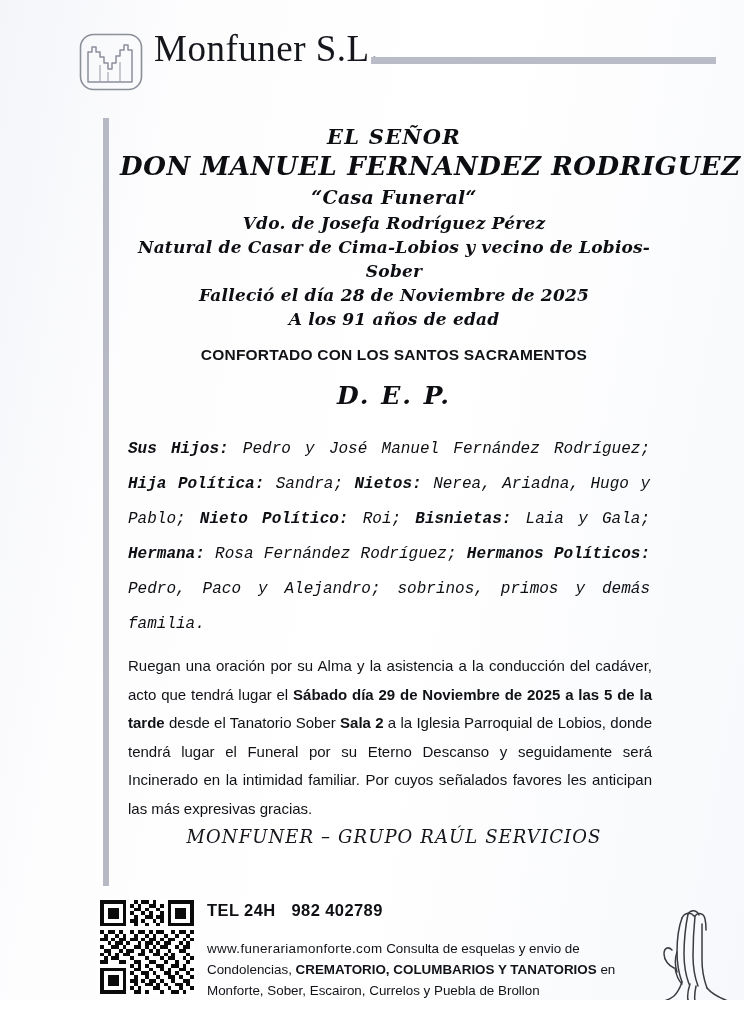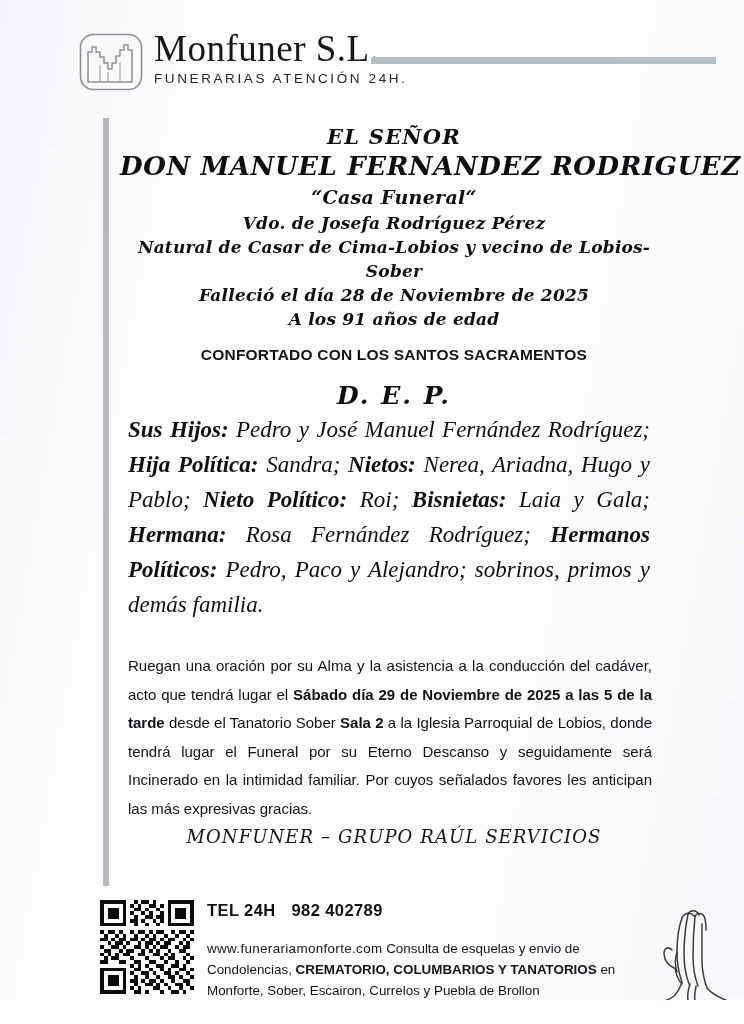--- a/index.html
+++ b/index.html
@@ -137,25 +137,25 @@
     font-weight: bold;
     font-size: 25px;
     letter-spacing: 2px;
     color: #0c0e12;
   }
 
   
   #family {
     position: absolute;
     left: 128px;
-    top: 412px;
+    top: 432px;
     width: 522px;
-    font-family: Liberation Serif, serif;
+    font-family: Liberation Mono, monospace;
     font-style: italic;
-    font-size: 23px;
+    font-size: 16px;
     line-height: 35px;
     text-align: justify;
     text-align-last: left;
     color: #0d0f13;
   }
   #family b {
     font-weight: bold;
   }
 
   
@@ -238,21 +238,20 @@
   <div id="logo-block">
     <svg id="logo-emblem" viewBox="0 0 66 60">
       <rect x="2.5" y="2.5" width="61" height="55" rx="13" ry="13" fill="none" stroke="#8b8f9a" stroke-width="1.6"></rect>
       <path d="M10 50 L10 20 L14 20 L14 15 L18 15 L18 20 L22 20 L22 25 L26 25 L26 31
                L30 31 L30 37 L34 37 L34 31 L38 31 L38 24 L42 24 L42 18 L46 18 L46 13
                L50 13 L50 18 L54 18 L54 50 Z" fill="none" stroke="#8b8f9a" stroke-width="1.5" stroke-linejoin="round"></path>
       <path d="M22 50 L22 33 M30 50 L30 40 M42 50 L42 30" stroke="#9da1ab" stroke-width="1.1" fill="none"></path>
     </svg>
     <div id="logo-words">
       <div id="logo-name">Monfuner S.L.</div>
-      <div id="logo-tagline">FUNERARIAS ATENCIÓN 24H.</div>
     </div>
   </div>
   <div id="header-rule"></div>
 
   <div id="left-rule"></div>
 
   <div id="title-block">
     <div class="t-senor">EL SEÑOR</div>
     <div class="t-name">DON MANUEL FERNANDEZ RODRIGUEZ</div>
     <div class="t-alias">“Casa Funeral“</div>

